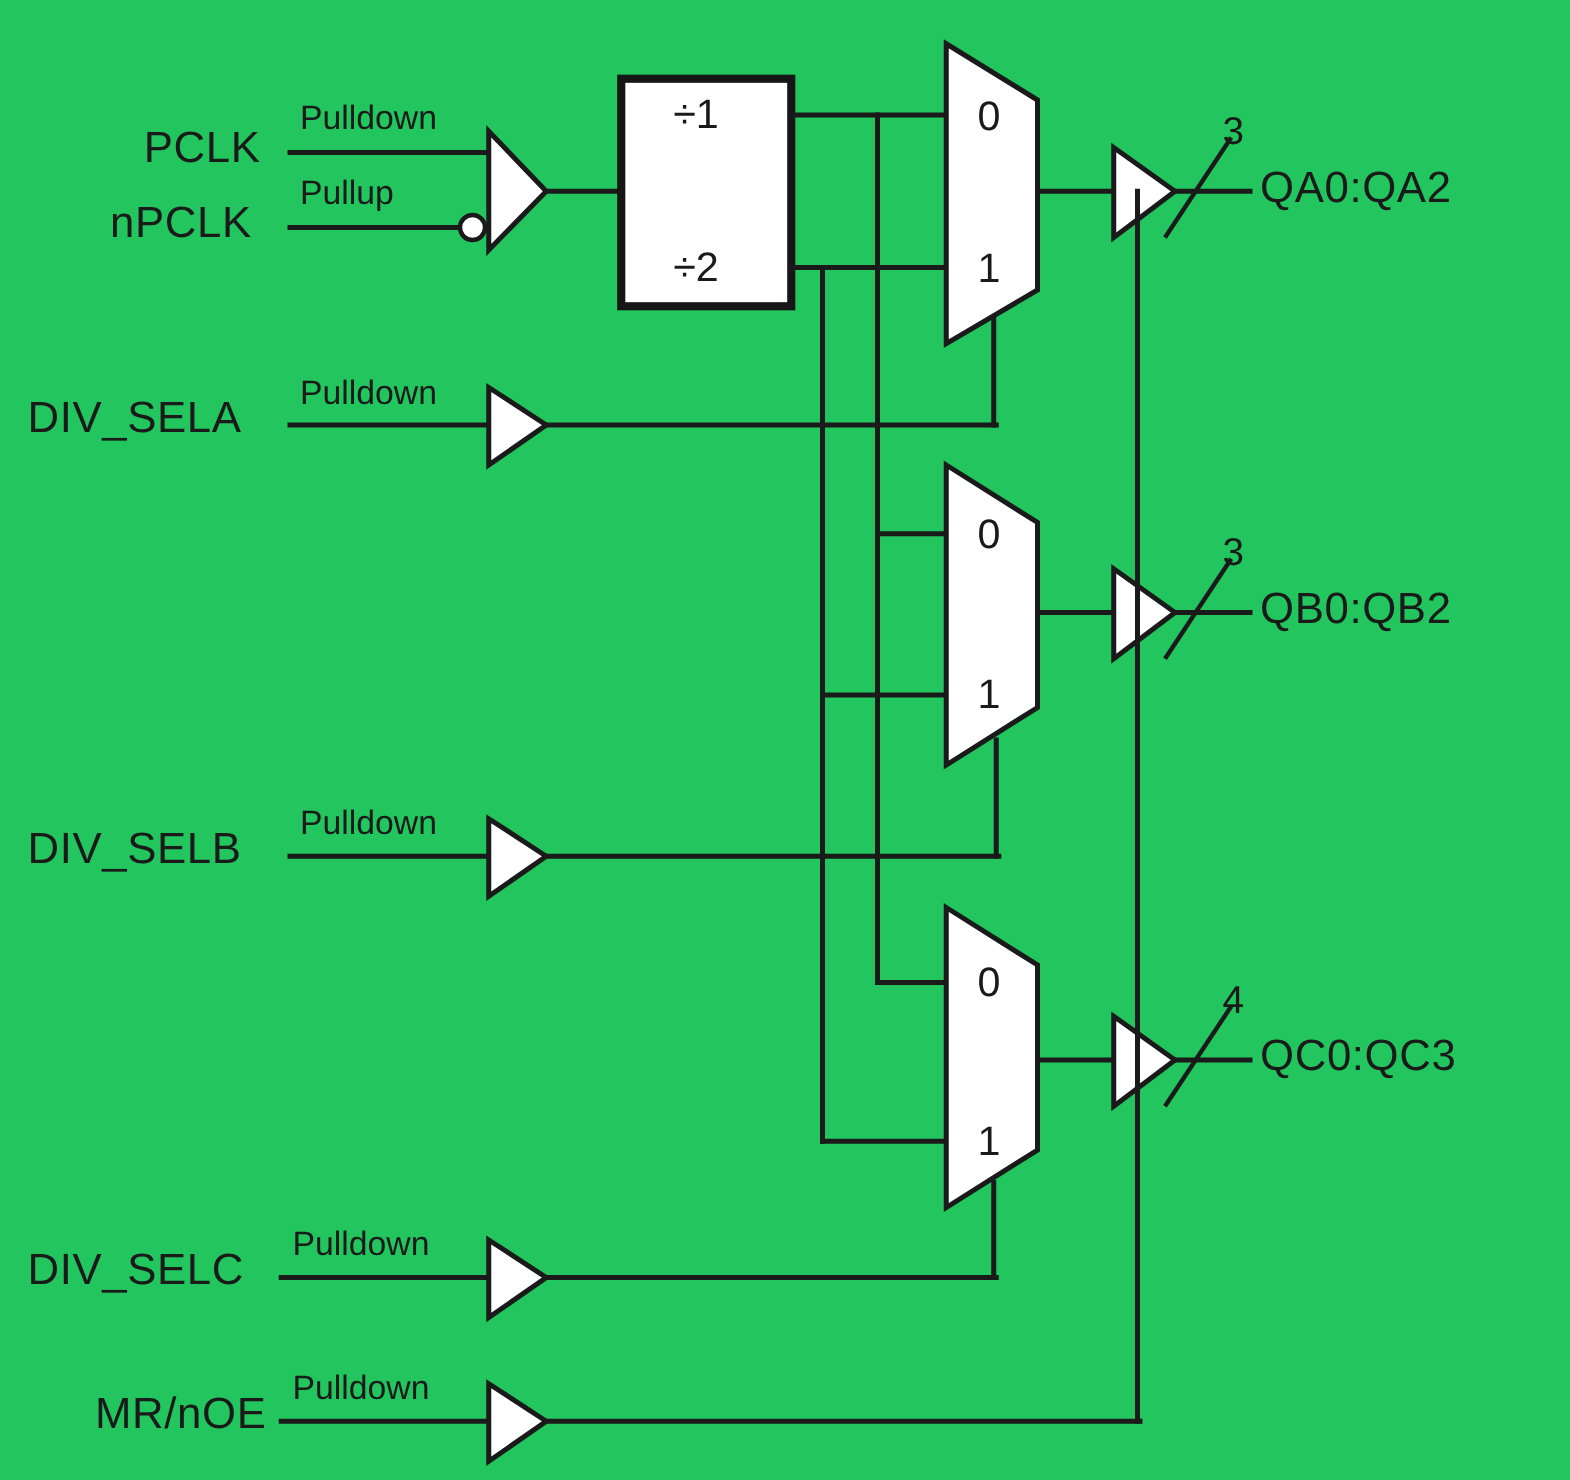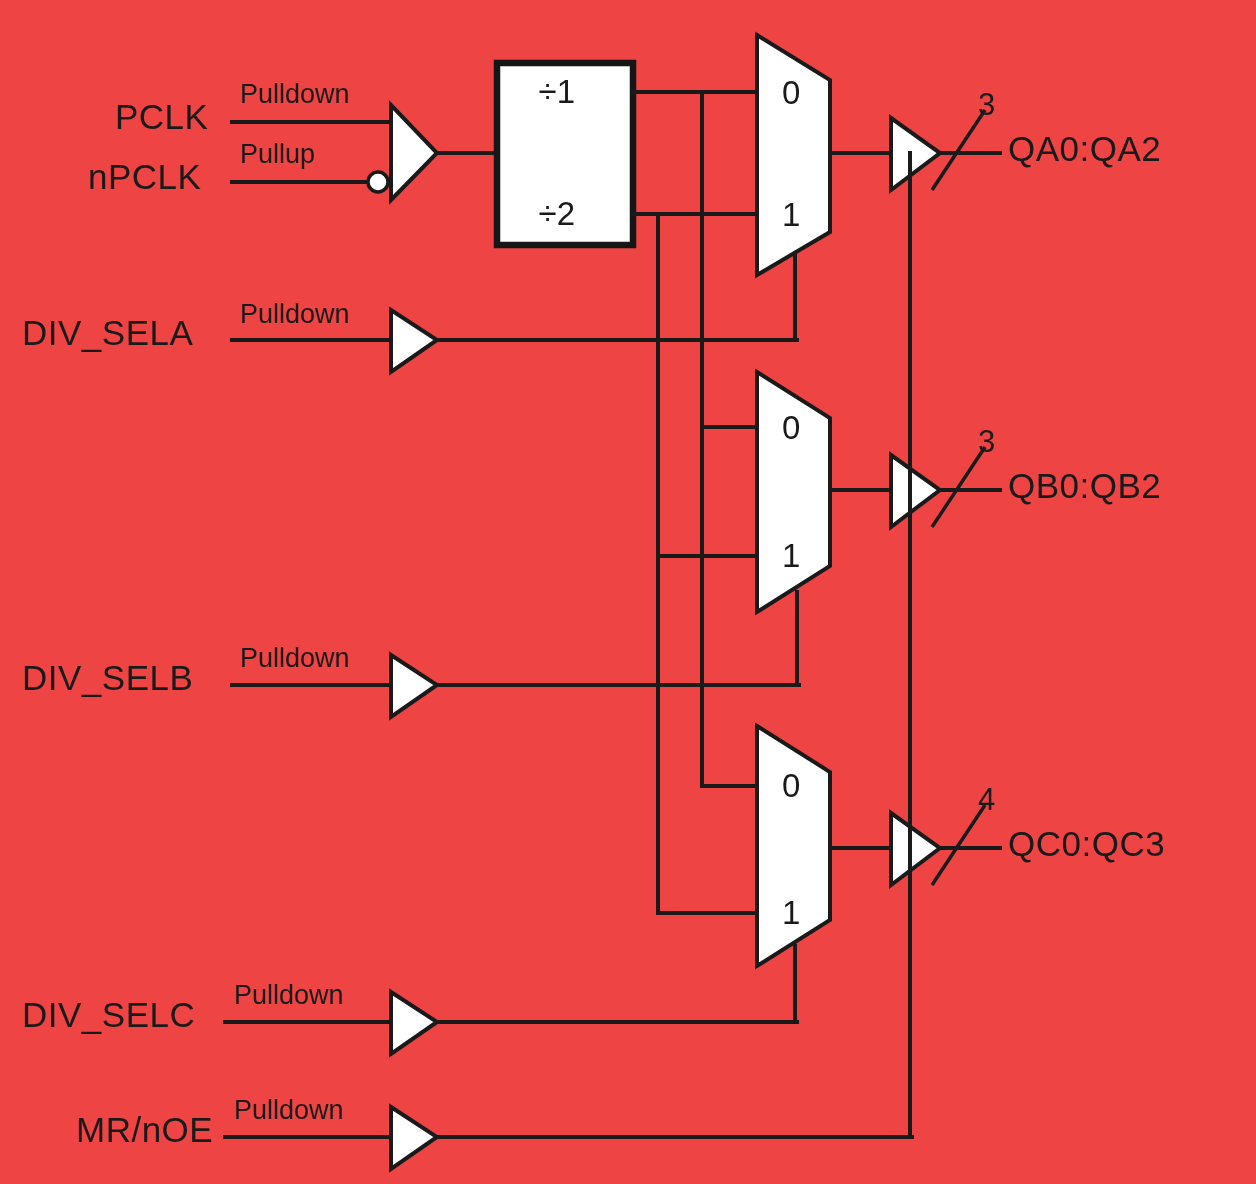--- a/index.html
+++ b/index.html
@@ -7,21 +7,21 @@
     padding: 0;
     background: #ffffff;
   }
   body {
     font-family: "Liberation Sans", sans-serif;
   }
   #diagram-root {
     position: relative;
     width: 1256px;
     height: 1184px;
-    background: #ef4444;
+    background: #22c55e;
     overflow: hidden;
   }
   svg#schematic {
     position: absolute;
     top: 0;
     left: 0;
     width: 1256px;
     height: 1184px;
     display: block;
   }

